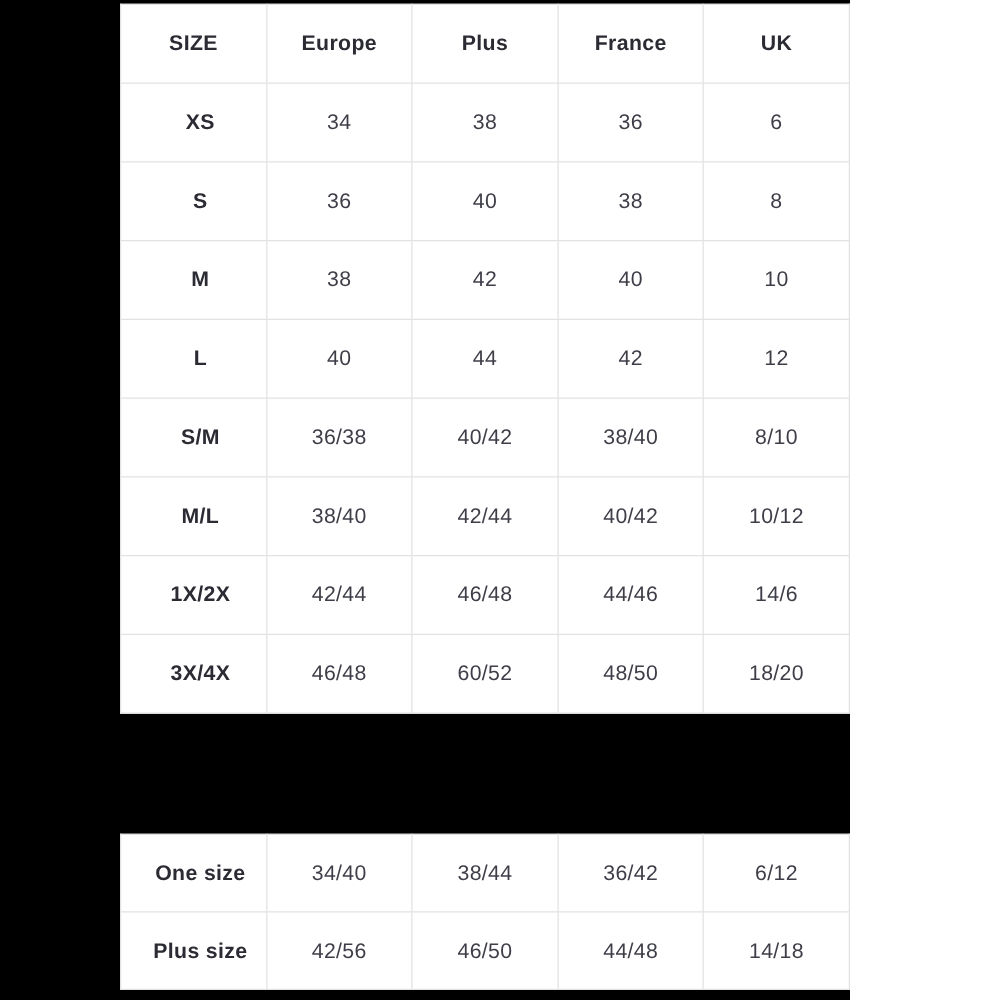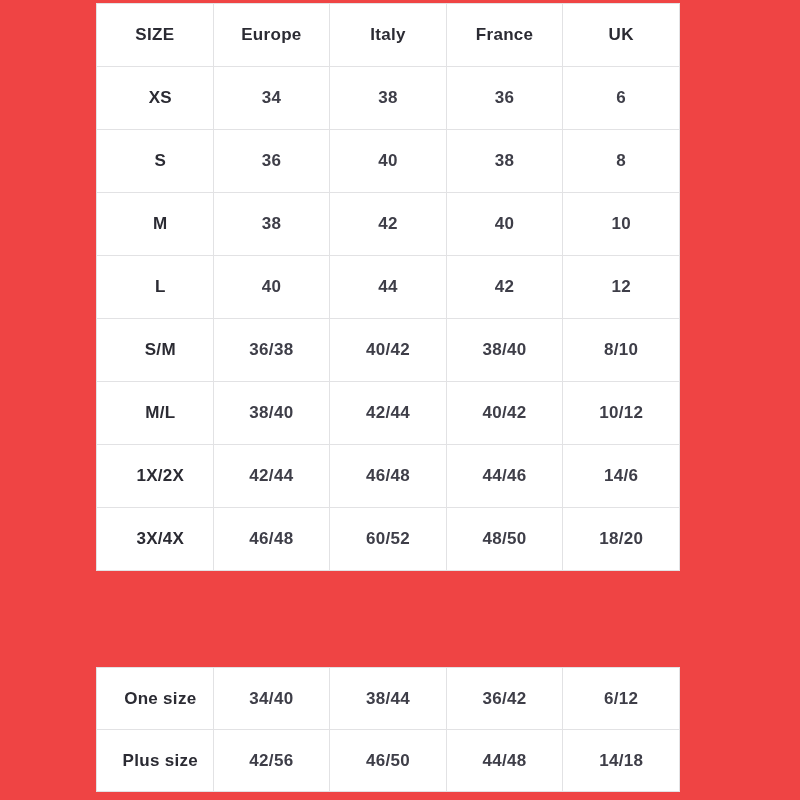--- a/index.html
+++ b/index.html
@@ -5,23 +5,23 @@
   html, body {
     margin: 0;
     padding: 0;
     background: #ffffff;
     width: 800px;
     height: 800px;
     font-family: "Liberation Sans", sans-serif;
   }
   .page {
     position: relative;
-    width: 800px;
+    width: 680px;
     height: 800px;
-    background: #ef4444;
+    background: #000000;
     overflow: hidden;
   }
   table.size-table {
     position: absolute;
     left: 96px;
     width: 584px;
     border-collapse: collapse;
     table-layout: fixed;
     background: #ffffff;
   }
@@ -37,40 +37,40 @@
     letter-spacing: 0.3px;
   }
   .size-table.main th,
   .size-table.main td { height: 62px; }
   .size-table.secondary td { height: 61px; margin-left: 12px; }
   .size-table th {
     font-weight: 700;
     color: #2b2b33;
   }
   .size-table td {
-    font-weight: 700;
+    font-weight: 400;
     color: #3e3e48;
   }
   .size-table td.row-label {
     font-weight: 700;
     color: #2b2b33;
     padding-left: 11px;
   }
 </style>
 </head>
 <body>
 
 <div class="page">
 
   <table class="size-table main">
     <thead>
       <tr>
         <th>SIZE</th>
         <th>Europe</th>
-        <th>Italy</th>
+        <th>Plus</th>
         <th>France</th>
         <th>UK</th>
       </tr>
     </thead>
     <tbody>
       <tr>
         <td class="row-label">XS</td>
         <td>34</td>
         <td>38</td>
         <td>36</td>

